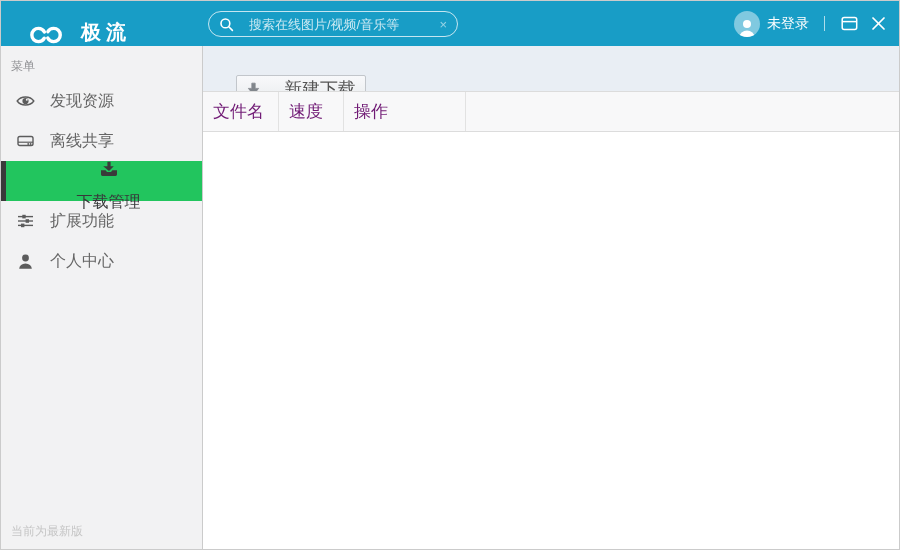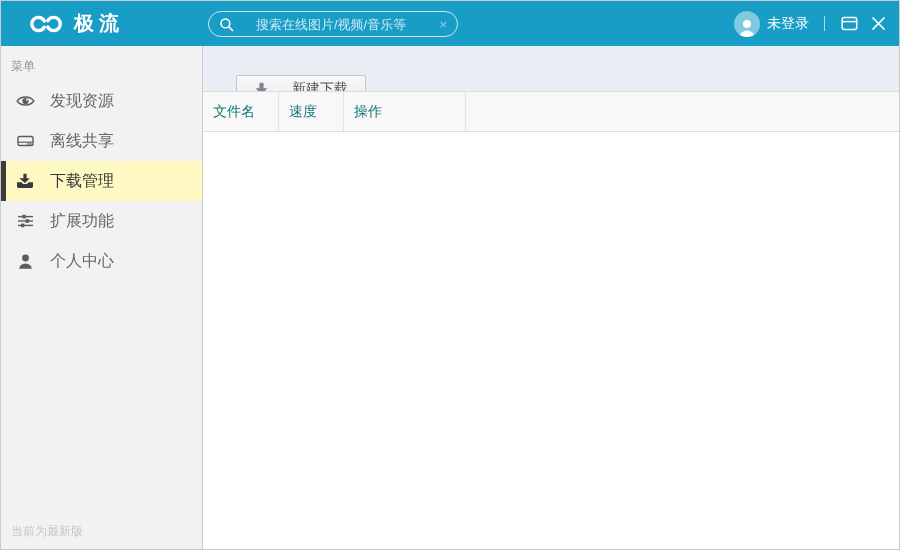--- a/index.html
+++ b/index.html
@@ -1,51 +1,51 @@
 <!DOCTYPE html>
 <html><head>
 <meta charset="utf-8">
 <style>
   * { margin:0; padding:0; box-sizing:border-box; }
   html,body { width:900px; height:550px; font-family:"Liberation Sans","DejaVu Sans",sans-serif; background:#fff; }
   .window { width:900px; height:550px; border:1px solid #cbcbcb; display:flex; flex-direction:column; overflow:hidden; background:#fff; }
 
   
   .topbar { position:relative; height:45px; flex:0 0 45px; background:#189dc6; }
-  .logo { position:absolute; left:28px; top:0; height:45px; display:flex; align-items:center; gap:9px; }
+  .logo { position:absolute; left:28px; top:0; height:45px; display:flex; align-items:flex-end; gap:16px; }
   .brand { color:#fff; font-size:20px; font-weight:bold; letter-spacing:5px; }
-  .searchbox { position:absolute; left:207px; top:10px; width:250px; height:26px; border:1px solid rgba(255,255,255,.75); border-radius:14px; display:flex; align-items:center; padding:0 10px 0 10px; gap:22px; }
+  .searchbox { position:absolute; left:207px; top:10px; width:250px; height:26px; border:1px solid rgba(255,255,255,.75); border-radius:14px; display:flex; align-items:center; padding:0 10px 0 10px; gap:15px; }
   .searchbox input { flex:1; min-width:0; background:transparent; border:none; outline:none; color:#fff; font-size:13px; font-family:inherit; }
   .searchbox input::placeholder { color:rgba(255,255,255,.78); }
   .clear-x { color:rgba(255,255,255,.55); font-size:13px; line-height:1; cursor:pointer; }
   .userarea { position:absolute; right:9px; top:0; height:45px; display:flex; align-items:center; }
   .avatar { width:26px; height:26px; border-radius:50%; background:rgba(255,255,255,.45); overflow:hidden; display:flex; justify-content:center; align-items:flex-end; cursor:pointer; }
   .login-label { margin-left:7px; color:#fff; font-size:14px; font-weight:400; cursor:pointer; }
   .vdivider { width:1px; height:15px; background:rgba(255,255,255,.65); margin:0 12px 0 15px; }
   .winbtn { display:flex; align-items:center; justify-content:center; padding:4px; cursor:pointer; }
   .winbtn + .winbtn { margin-left:5px; }
 
   
   .app-body { flex:1; display:flex; min-height:0; }
 
   
   .sidebar { width:202px; flex:0 0 202px; background:#f2f2f3; border-right:1px solid #cbcbcb; position:relative; }
   .menu-label { padding:12px 0 6px 10px; font-size:12px; color:#8f9093; }
   .nav-item { height:40px; display:flex; align-items:center; padding-left:14px; gap:15px; font-size:16px; color:#666; position:relative; cursor:pointer; }
   .nav-item .ico { width:20px; display:flex; justify-content:center; align-items:center; }
-  .nav-item.selected { background:#fef9c3; color:#37383a; }
+  .nav-item.selected { background:#22c55e; color:#37383a;flex-direction:column; }
   .nav-item.selected::before { content:""; position:absolute; left:0; top:0; width:5px; height:100%; background:#3a3a3a; }
   .sidebar-footer { position:absolute; left:10px; bottom:9px; font-size:12px; color:#c6c6c6;text-align:right; }
 
   
   .main { flex:1; display:flex; flex-direction:column; background:#fff; min-width:0; }
   .toolbar { height:45px; flex:0 0 45px; background:#e9eef4; display:flex; align-items:center; }
-  .btn-new { margin-left:33px; width:130px; height:28px; border:1px solid #c2c6cb; background:linear-gradient(#f8f9fb,#e9ebee); border-radius:2px; display:flex; align-items:center; justify-content:center; gap:23px; font-size:14px; color:#555; cursor:pointer; font-family:inherit;margin-top:41px; }
+  .btn-new { margin-left:33px; width:130px; height:28px; border:1px solid #c2c6cb; background:linear-gradient(#f8f9fb,#e9ebee); border-radius:2px; display:flex; align-items:center; justify-content:center; gap:23px; font-size:18px; color:#555; cursor:pointer; font-family:inherit;margin-top:41px; }
   .thead { height:41px; flex:0 0 41px; background:#f8f8f9; border-top:1px solid #dcdcdc; border-bottom:1px solid #dcdcdc; display:flex; }
-  .th { display:flex; align-items:center; padding-left:10px; font-size:14px; color:#0f766e; border-right:1px solid #e2e2e2; }
+  .th { display:flex; align-items:center; padding-left:10px; font-size:17px; color:#701a75; border-right:1px solid #e2e2e2; }
   .th.c0 { width:76px; }
   .th.c1 { width:340px; }
   .th.c2 { width:65px; }
   .th.c3 { width:122px; }
   .th.c4 { flex:1; border-right:none; }
   .tbody { flex:1; background:#fff; }
 </style>
 </head>
 <body>
 

